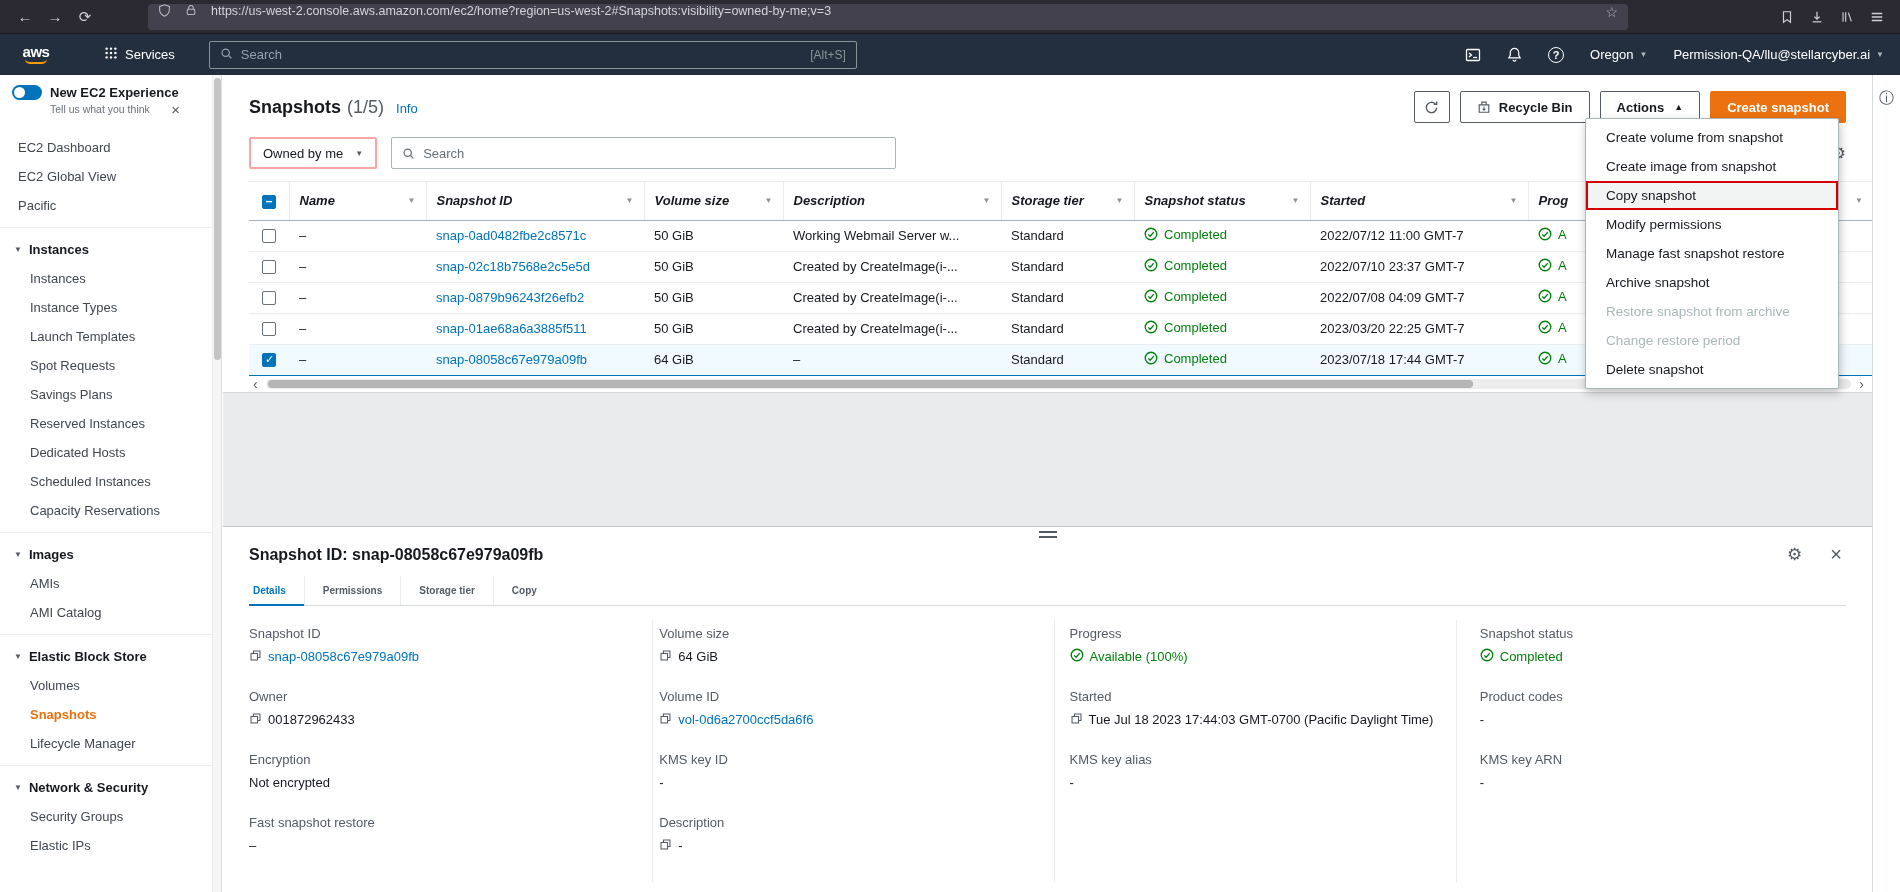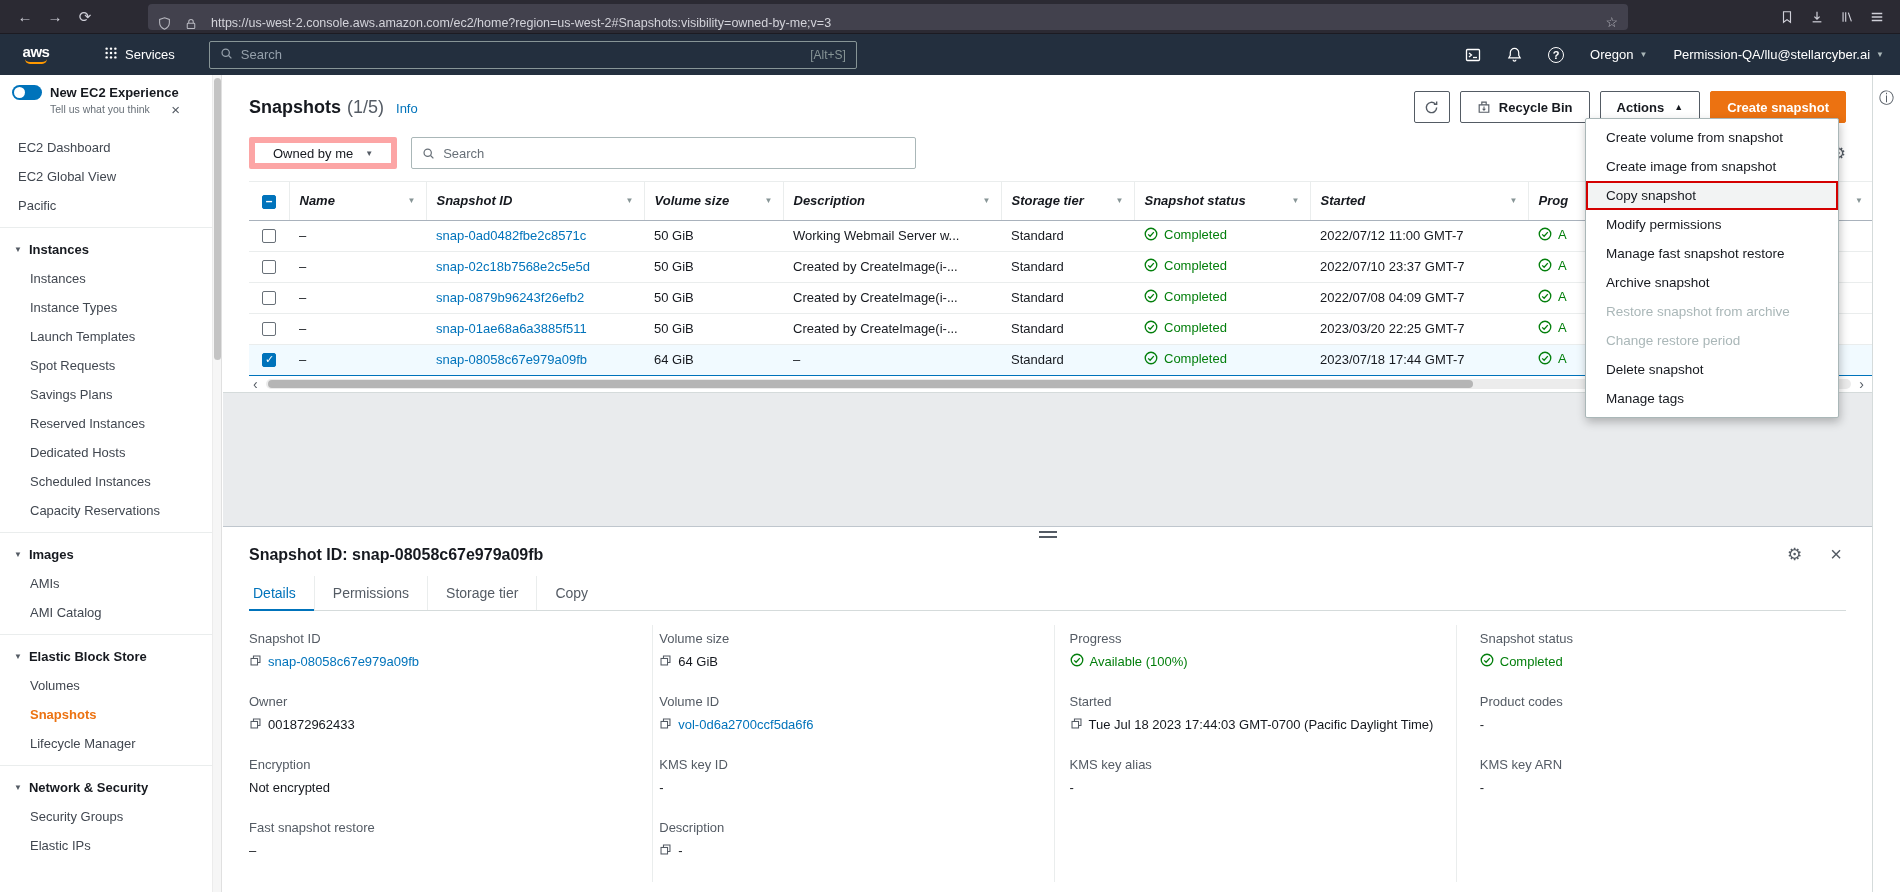--- a/index.html
+++ b/index.html
@@ -3,21 +3,21 @@
 <meta charset="utf-8">
 <style>
   * { margin:0; padding:0; box-sizing:border-box; }
   html,body { width:1900px; height:892px; overflow:hidden; }
   body { font-family:"Liberation Sans", sans-serif; background:#fff; position:relative; font-size:13px; color:#16191f; }
   [data-interactable="true"] { cursor:pointer; }
 
   
   .browser-bar { height:34px; background:#2b2a33; display:flex; align-items:center; padding:0 12px; gap:4px; border-bottom:1px solid #1c1b22; }
   .bnav { color:#cfcfd8; font-size:15px; width:26px; text-align:center; line-height:26px; }
-  .url-bar { margin-left:46px; width:1480px; height:26px; background:#42414d; border-radius:4px; display:flex; align-items:flex-end; padding:0 10px; gap:14px; color:#c9c9cf; }
+  .url-bar { margin-left:46px; width:1480px; height:26px; background:#42414d; border-radius:4px; display:flex; align-items:flex-start; padding:0 10px; gap:14px; color:#c9c9cf; }
   .ubicon { display:inline-flex; color:#b7b7bf; }
   .url-text { flex:1; font-size:12.5px; color:#d3d3da; white-space:nowrap; overflow:hidden; }
   .star { color:#b7b7bf; font-size:14px; }
   .browser-icons { margin-left:auto; display:flex; align-items:center; gap:16px; color:#cfcfd8; padding-right:4px; }
   .browser-icons span { display:inline-flex; }
 
   
   .aws-nav { height:41px; background:#232f3e; display:flex; align-items:center; color:#fff; padding:0 16px; }
   .aws-logo { width:40px; text-align:center; }
   .aws-text { font-weight:bold; font-size:15px; letter-spacing:-0.5px; display:block; line-height:14px; }
@@ -64,21 +64,21 @@
   .count { color:#545b64; font-weight:normal; margin-left:6px; font-size:18px; }
   .info-link { color:#0073bb; font-size:13px; font-weight:normal; margin-left:12px; }
   .hdr-btns { margin-left:auto; display:flex; gap:10px; }
   .btn { height:32px; border:1px solid #545b64; background:#fff; border-radius:2px; font-family:"Liberation Sans",sans-serif; font-weight:bold; font-size:13px; color:#16191f; padding:0 16px; display:flex; align-items:center; gap:8px; }
   .btn .bicon { display:inline-flex; color:#545b64; }
   .icon-btn { width:36px; padding:0; justify-content:center; }
   .btn.primary { background:#ec7211; border-color:#ec7211; color:#fff; }
   .caret-up { font-size:9px; color:#16191f; margin-left:2px; }
 
   .filter-row { display:flex; align-items:center; gap:14px; padding:6px 26px 12px; }
-  .select-box { height:32px; border:6px solid #fca5a5; border-radius:2px; display:flex; align-items:center; gap:12px; padding:0 18px; font-size:13px; color:#16191f; background:#fff; }
+  .select-box { height:32px; border:2px solid #fca5a5; border-radius:2px; display:flex; align-items:center; gap:12px; padding:0 12px; font-size:13px; color:#16191f; background:#fff; }
   .caret-down { font-size:8px; color:#545b64; }
   .search-box { width:505px; height:32px; border:1px solid #aab7b8; border-radius:2px; display:flex; align-items:center; gap:8px; padding:0 10px; color:#687078; background:#fff; }
   .search-box input { flex:1; border:none; outline:none; font-size:13px; color:#16191f; font-family:"Liberation Sans",sans-serif; background:transparent; }
   .search-box input::placeholder { color:#687078; }
   .settings-gear { margin-left:auto; font-size:17px; color:#545b64; }
 
   
   .table-wrap { margin-left:26px; overflow:hidden; border-top:1px solid #eaeded; }
   table { border-collapse:collapse; table-layout:fixed; width:1624px; font-size:13px; }
   thead th { height:38px; text-align:left; font-weight:bold; color:#16191f; border-bottom:1px solid #a9b2bc; padding:0 10px; }
@@ -105,21 +105,21 @@
 
   
   .detail-panel { height:366px; background:#fff; border-top:1px solid #bfc6cd; position:relative; display:flex; flex-direction:column; }
   .drag-handle { position:absolute; top:4px; left:50%; margin-left:-9px; width:18px; height:7px; border-top:2px solid #545b64; border-bottom:2px solid #545b64; }
   .detail-header { display:flex; align-items:center; padding:16px 30px 4px 26px; }
   .detail-header h2 { font-size:16px; font-weight:bold; }
   .detail-hdr-icons { margin-left:auto; display:flex; align-items:center; gap:28px; color:#545b64; }
   .detail-hdr-icons .gear { font-size:17px; }
   .detail-hdr-icons .close { font-size:20px; }
   .tabs { display:flex; border-bottom:1px solid #d5dbdb; margin:6px 26px 0 26px; }
-  .tab { padding:9px 18px; font-size:14px; font-weight:normal; color:#545b64; border-left:1px solid #eaeded; position:relative; }
+  .tab { padding:9px 18px; font-size:10px; font-weight:bold; color:#545b64; border-left:1px solid #eaeded; position:relative; }
   .tab:first-child { border-left:none; padding-left:4px; }
   .tab.active { color:#0073bb; }
   .tab.active::after { content:""; position:absolute; left:0; right:0; bottom:-1px; height:2px; background:#0073bb; }
   .detail-grid-wrap { flex:1; position:relative; overflow:hidden; }
   .detail-grid { display:grid; grid-template-columns:repeat(4,1fr); column-gap:42px; row-gap:22px; padding:20px 24px 0 26px; }
   .dlabel { font-size:13px; color:#545b64; margin-bottom:7px; }
   .dvalue { font-size:13px; color:#16191f; display:flex; align-items:flex-start; gap:6px; line-height:1.45; }
   .dvalue .link { color:#0073bb; }
   .green { color:#037f0c; }
   .copy-btn { display:inline-flex; margin-top:1px; }
@@ -732,14 +732,13 @@
 <div class="actions-menu" id="actions-menu" data-interactable="false">
     <div class="menu-item" data-interactable="true">Create volume from snapshot</div>
     <div class="menu-item" data-interactable="true">Create image from snapshot</div>
     <div class="menu-item annotated" data-interactable="true">Copy snapshot</div>
     <div class="menu-item" data-interactable="true">Modify permissions</div>
     <div class="menu-item" data-interactable="true">Manage fast snapshot restore</div>
     <div class="menu-item" data-interactable="true">Archive snapshot</div>
     <div class="menu-item disabled" data-interactable="false">Restore snapshot from archive</div>
     <div class="menu-item disabled" data-interactable="false">Change restore period</div>
     <div class="menu-item" data-interactable="true">Delete snapshot</div>
-    <div class="menu-item" data-interactable="true">Manage tags</div>
   </div>
 
 </body></html>

